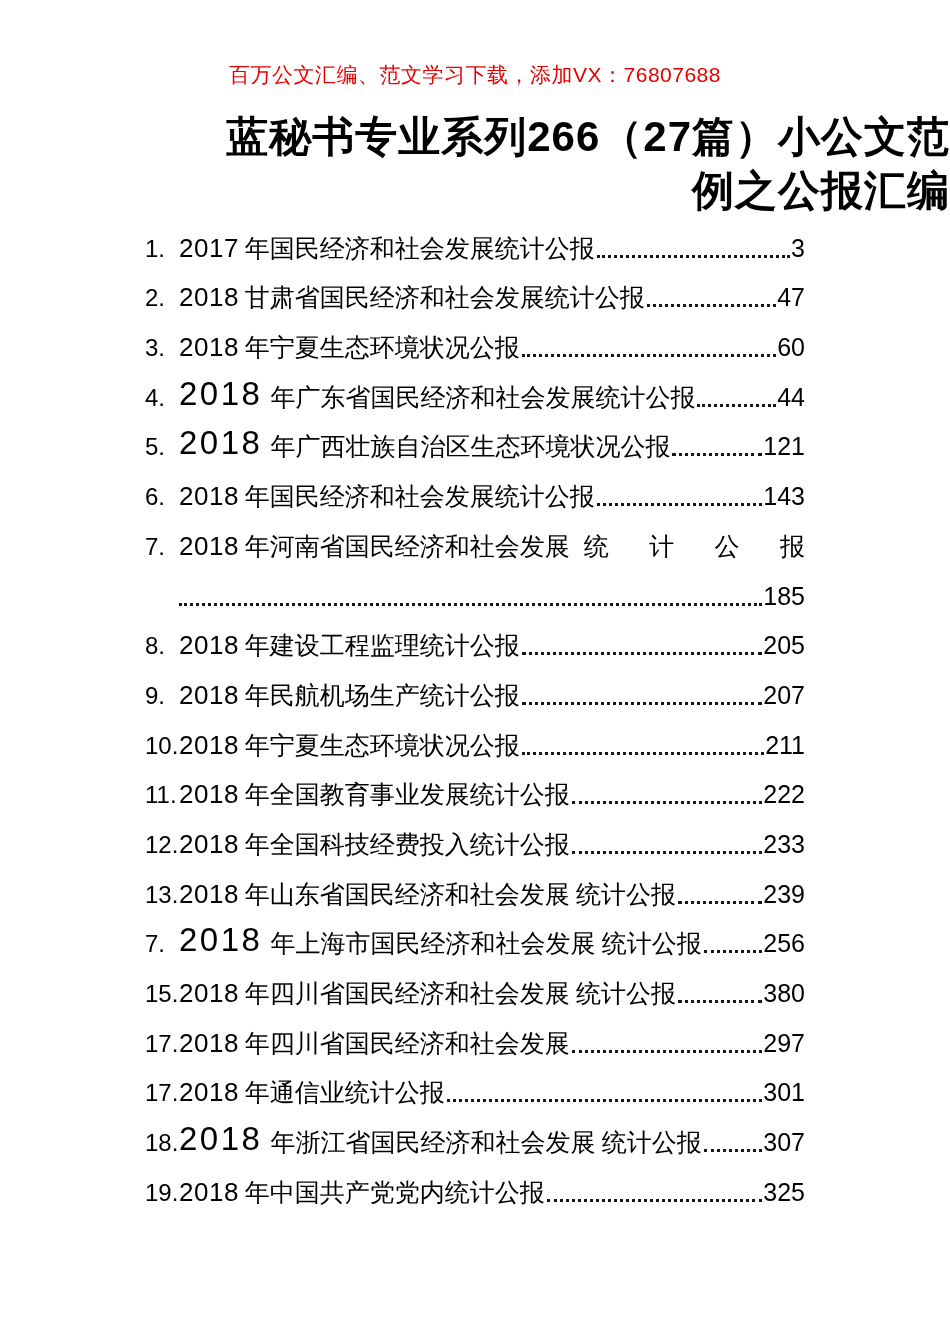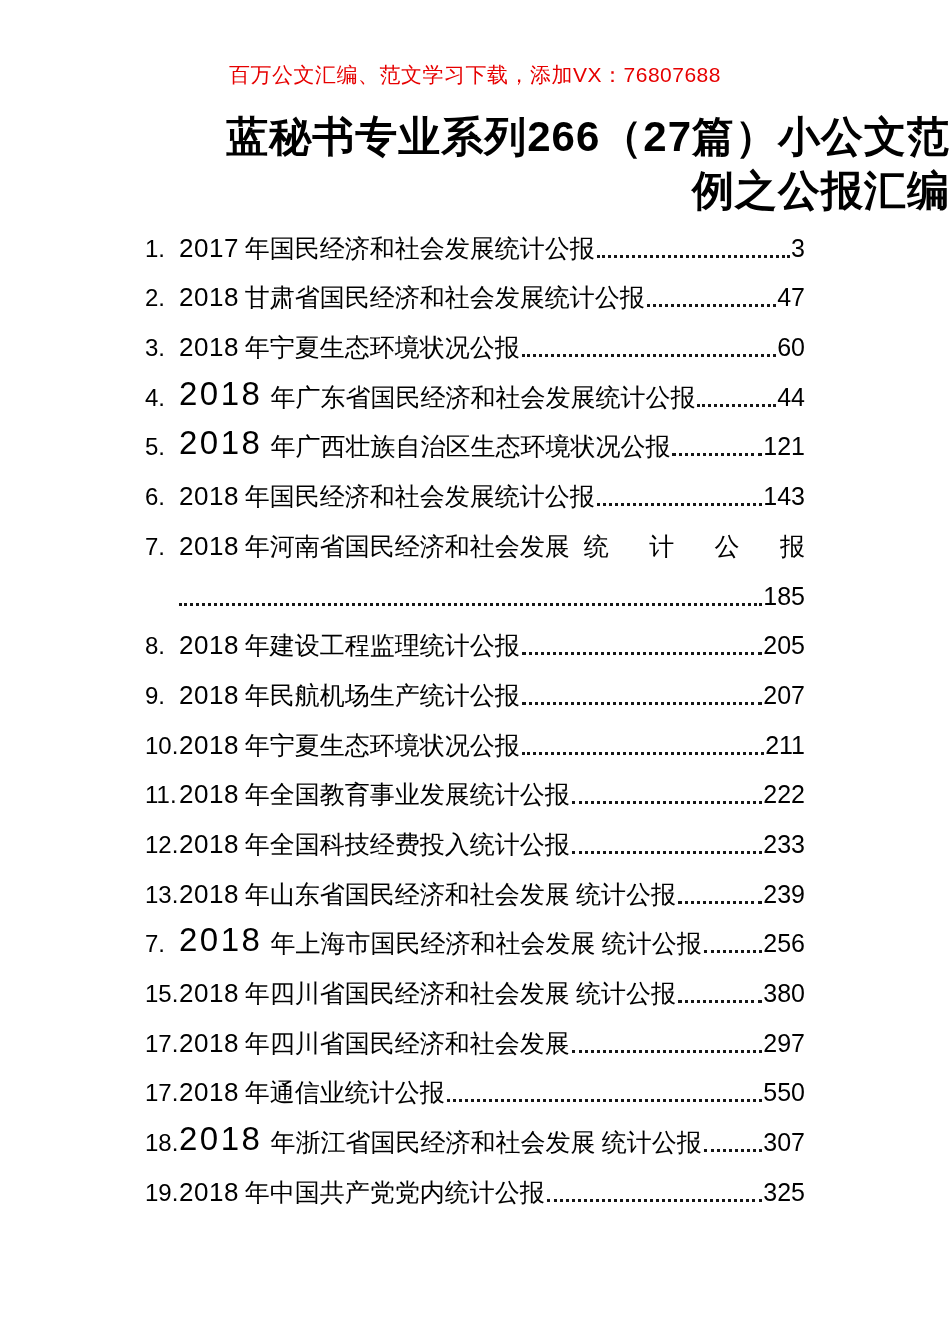--- a/index.html
+++ b/index.html
@@ -238,21 +238,21 @@
     <span class="rest">年四川省国民经济和社会发展</span>
     <span class="leader"></span>
     <span class="pagenum">297</span>
   </div>
 
   <div class="row">
     <span class="num">17.</span>
     <span class="year">2018</span>
     <span class="rest">年通信业统计公报</span>
     <span class="leader"></span>
-    <span class="pagenum">550</span>
+    <span class="pagenum">301</span>
   </div>
 
   <div class="row">
     <span class="num">18.</span>
     <span class="year big">2018</span>
     <span class="rest">年浙江省国民经济和社会发展 统计公报</span>
     <span class="leader"></span>
     <span class="pagenum">307</span>
   </div>
 

